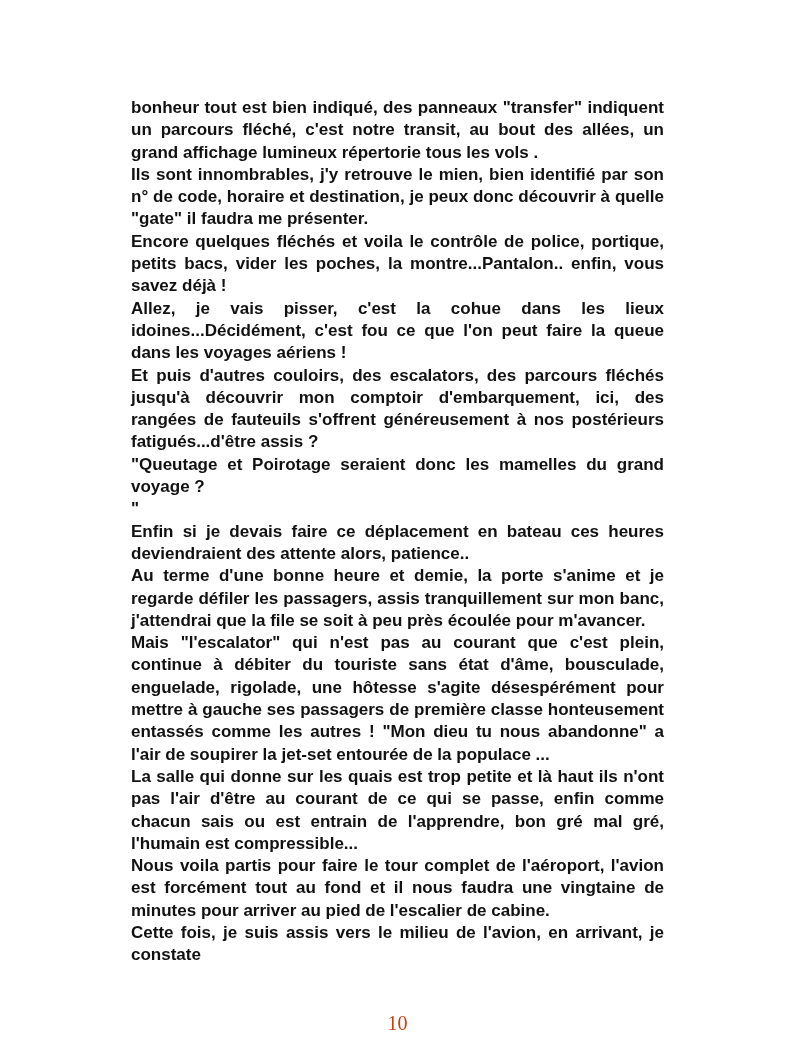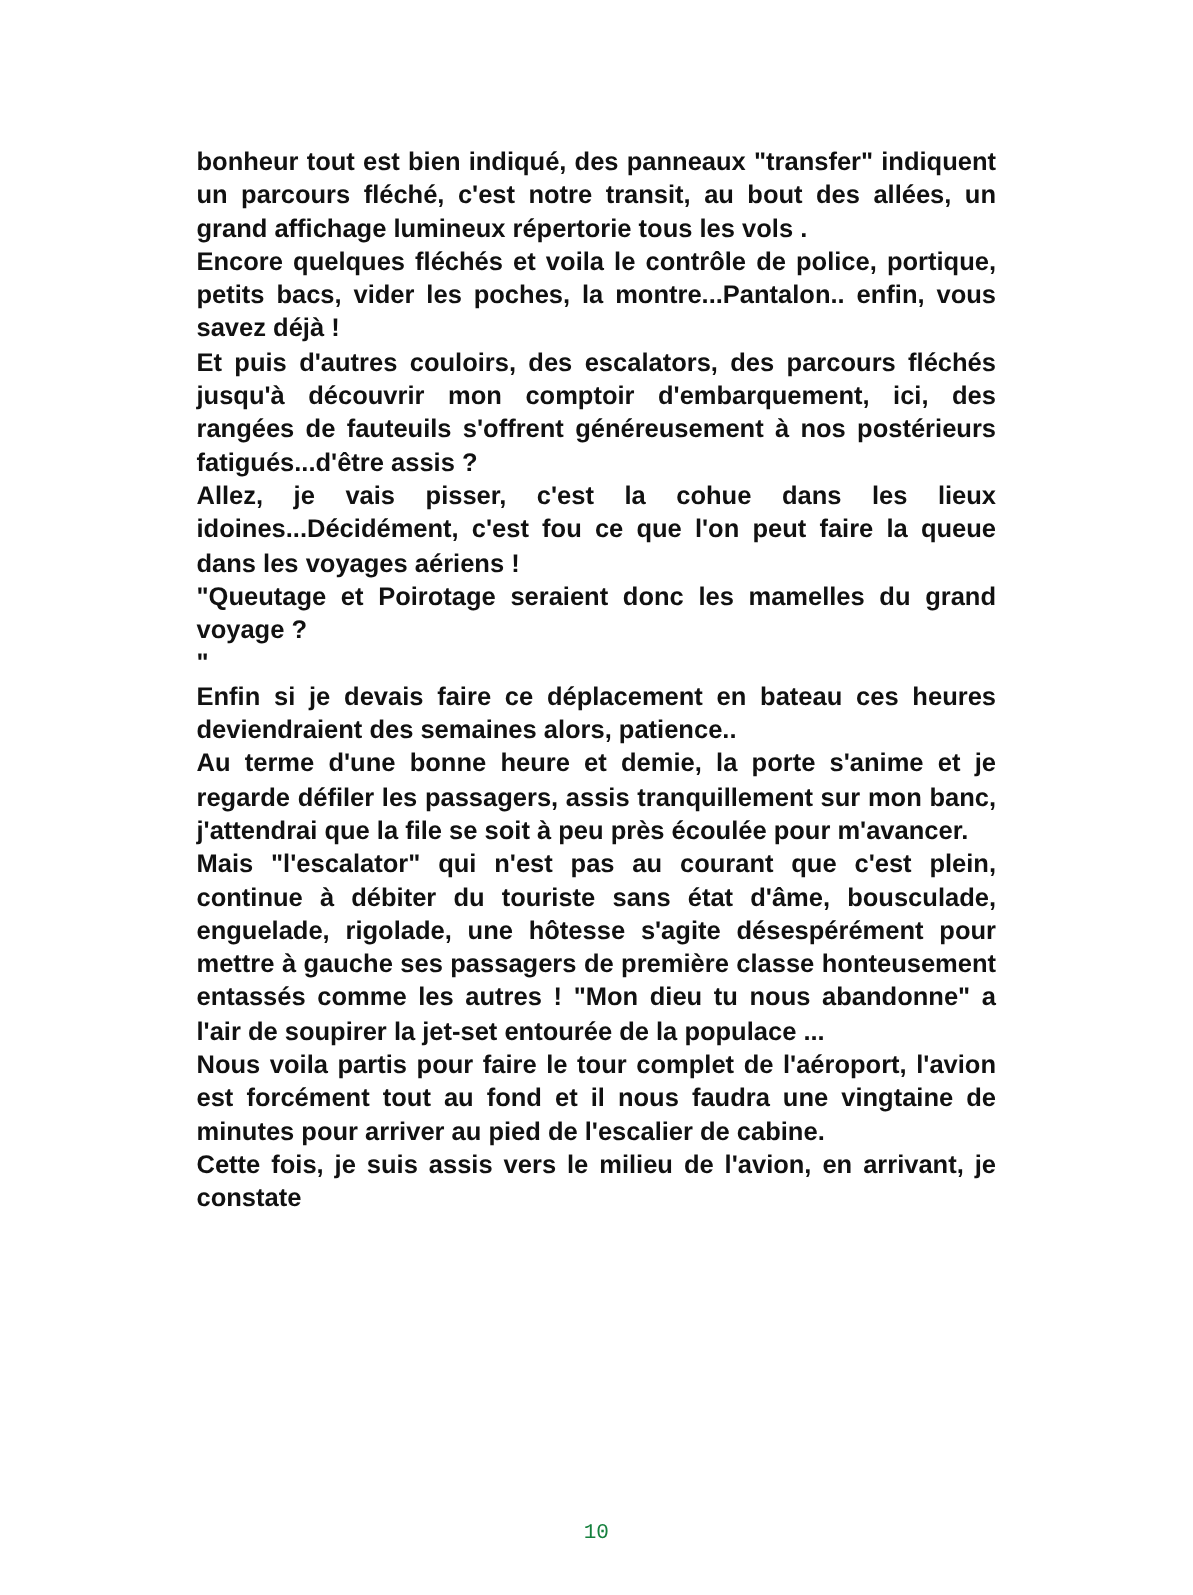--- a/index.html
+++ b/index.html
@@ -31,40 +31,42 @@
     font-weight: bold;
   }
   .page-footer {
     position: absolute;
     left: 0;
     top: 1012px;
     width: 795px;
     text-align: center;
   }
   .page-number {
-    font-family: Liberation Mono, monospace;
-    font-size: 14px;
-    color: #15803d;
+    font-family: Liberation Serif, serif;
+    font-size: 20px;
+    color: #c2410c;
   }
 </style>
 </head>
 <body>
 
 <div class="page">
 
   <main class="text-block">
     <p>bonheur tout est bien indiqué, des panneaux "transfer" indiquent un parcours fléché, c'est notre transit, au bout des allées, un grand affichage lumineux répertorie tous les vols .</p>
+    <p>Ils sont innombrables, j'y retrouve le mien, bien identifié par son n° de code, horaire et destination, je peux donc découvrir à quelle "gate" il faudra me présenter.</p>
     <p>Encore quelques fléchés et voila le contrôle de police, portique, petits bacs, vider les poches, la montre...Pantalon.. enfin, vous savez déjà !</p>
+    <p>Allez, je vais pisser, c'est la cohue dans les lieux idoines...Décidément, c'est fou ce que l'on peut faire la queue dans les voyages aériens !</p>
     <p>Et puis d'autres couloirs, des escalators, des parcours fléchés jusqu'à découvrir mon comptoir d'embarquement, ici, des rangées de fauteuils s'offrent généreusement à nos postérieurs fatigués...d'être assis ?</p>
-    <p>Allez, je vais pisser, c'est la cohue dans les lieux idoines...Décidément, c'est fou ce que l'on peut faire la queue dans les voyages aériens !</p>
     <p>"Queutage et Poirotage seraient donc les mamelles du grand voyage ?</p>
     <p>"</p>
-    <p>Enfin si je devais faire ce déplacement en bateau ces heures deviendraient des semaines alors, patience..</p>
+    <p>Enfin si je devais faire ce déplacement en bateau ces heures deviendraient des attente alors, patience..</p>
     <p>Au terme d'une bonne heure et demie, la porte s'anime et je regarde défiler les passagers, assis tranquillement sur mon banc, j'attendrai que la file se soit à peu près écoulée pour m'avancer.</p>
     <p>Mais "l'escalator" qui n'est pas au courant que c'est plein, continue à débiter du touriste sans état d'âme, bousculade, enguelade, rigolade, une hôtesse s'agite désespérément pour mettre à gauche ses passagers de première classe honteusement entassés comme les autres ! "Mon dieu tu nous abandonne" a l'air de soupirer la jet-set entourée de la populace ...</p>
+    <p>La salle qui donne sur les quais est trop petite et là haut ils n'ont pas l'air d'être au courant de ce qui se passe, enfin comme chacun sais ou est entrain de l'apprendre, bon gré mal gré, l'humain est compressible...</p>
     <p>Nous voila partis pour faire le tour complet de l'aéroport, l'avion est forcément tout au fond et il nous faudra une vingtaine de minutes pour arriver au pied de l'escalier de cabine.</p>
     <p>Cette fois, je suis assis vers le milieu de l'avion, en arrivant, je constate</p>
   </main>
 
   <footer class="page-footer">
     <span class="page-number">10</span>
   </footer>
 
 </div>
 

